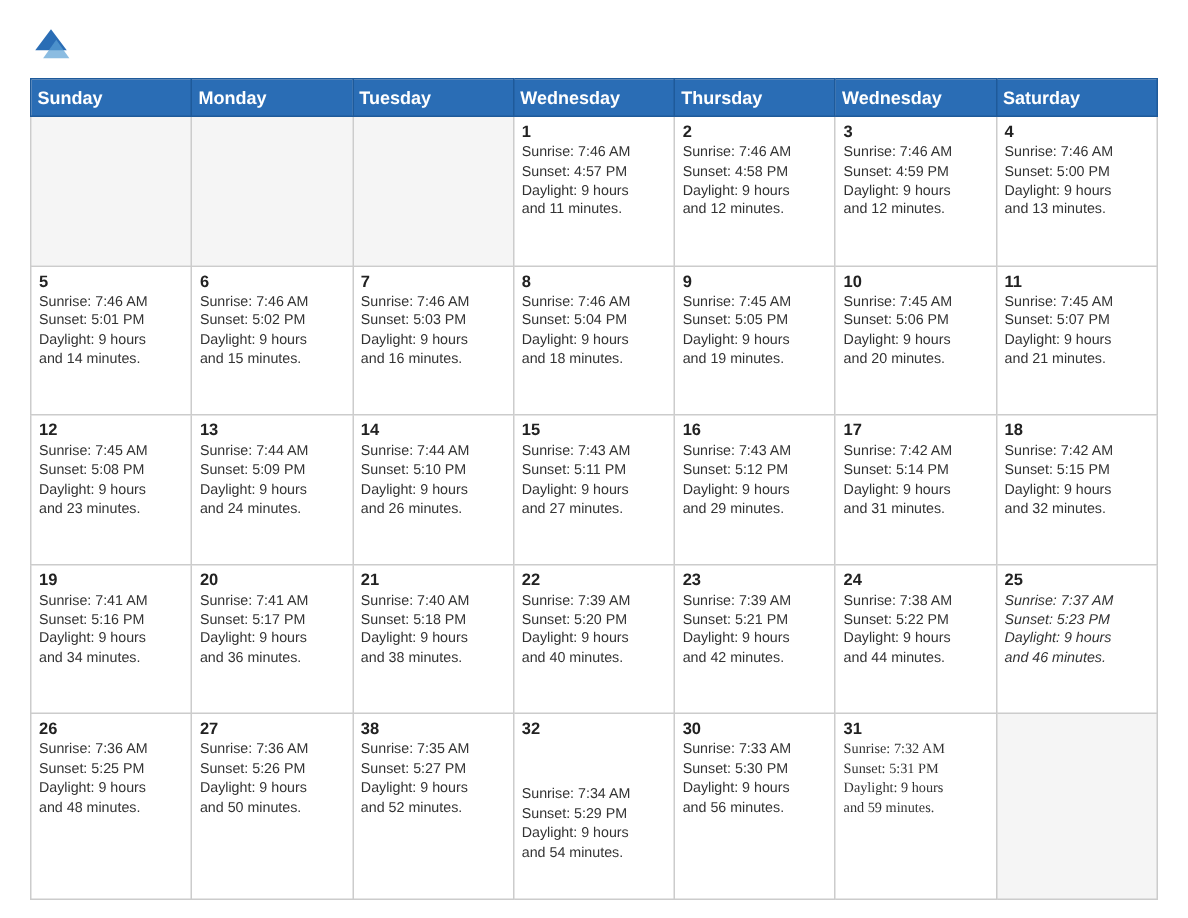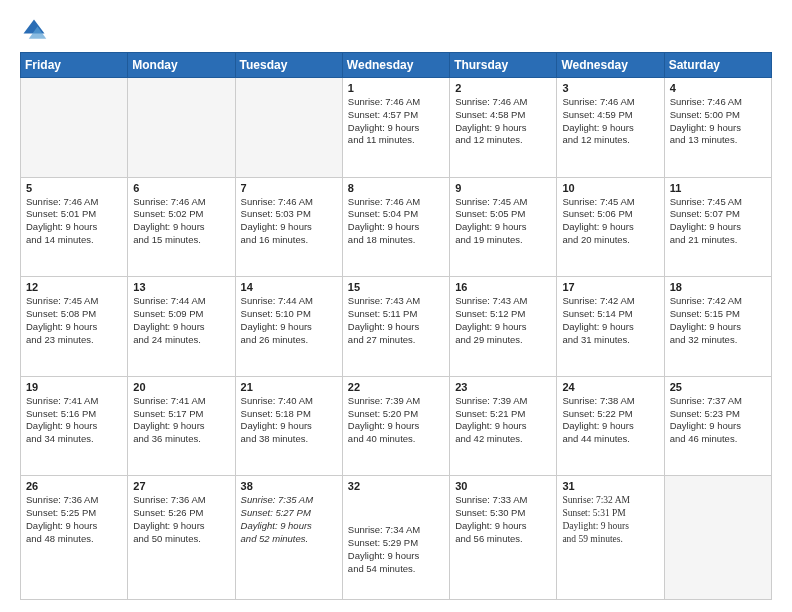--- a/index.html
+++ b/index.html
@@ -117,21 +117,21 @@
     </div>
     <div class="title-block">
       <div class="month-title"></div>
       <div class="location"></div>
     </div>
   </div>
 
   <table class="calendar">
     <thead>
       <tr>
-      <th>Friday</th>
+      <th>Sunday</th>
           <th>Monday</th>
           <th>Tuesday</th>
           <th>Wednesday</th>
           <th>Thursday</th>
           <th>Wednesday</th>
           <th>Saturday</th>
         </tr>
     </thead>
     <tbody id="calendar-body">
     <tr>
@@ -307,21 +307,21 @@
           </td>
           <td>
             <div class="day-number">24</div>
             <div class="day-info" style="white-space: pre-line;">Sunrise: 7:38 AM
 Sunset: 5:22 PM
 Daylight: 9 hours
 and 44 minutes.</div>
           </td>
           <td>
             <div class="day-number">25</div>
-            <div class="day-info" style="white-space: pre-line;">Sunrise: 7:37 AM
+            <div class="day-info" style="white-space: pre-line; font-style: italic;">Sunrise: 7:37 AM
 Sunset: 5:23 PM
 Daylight: 9 hours
 and 46 minutes.</div>
           </td>
         </tr>
         <tr>
           <td>
             <div class="day-number">26</div>
             <div class="day-info" style="white-space: pre-line;">Sunrise: 7:36 AM
 Sunset: 5:25 PM
@@ -330,21 +330,21 @@
           </td>
           <td>
             <div class="day-number">27</div>
             <div class="day-info" style="white-space: pre-line;">Sunrise: 7:36 AM
 Sunset: 5:26 PM
 Daylight: 9 hours
 and 50 minutes.</div>
           </td>
           <td>
             <div class="day-number">38</div>
-            <div class="day-info" style="white-space: pre-line; font-style: italic;">Sunrise: 7:35 AM
+            <div class="day-info" style="white-space: pre-line;">Sunrise: 7:35 AM
 Sunset: 5:27 PM
 Daylight: 9 hours
 and 52 minutes.</div>
           </td>
           <td>
             <div class="day-number">32</div>
             <div class="day-info" style="white-space: pre-line; margin-top: 32px;">Sunrise: 7:34 AM
 Sunset: 5:29 PM
 Daylight: 9 hours
 and 54 minutes.</div>

